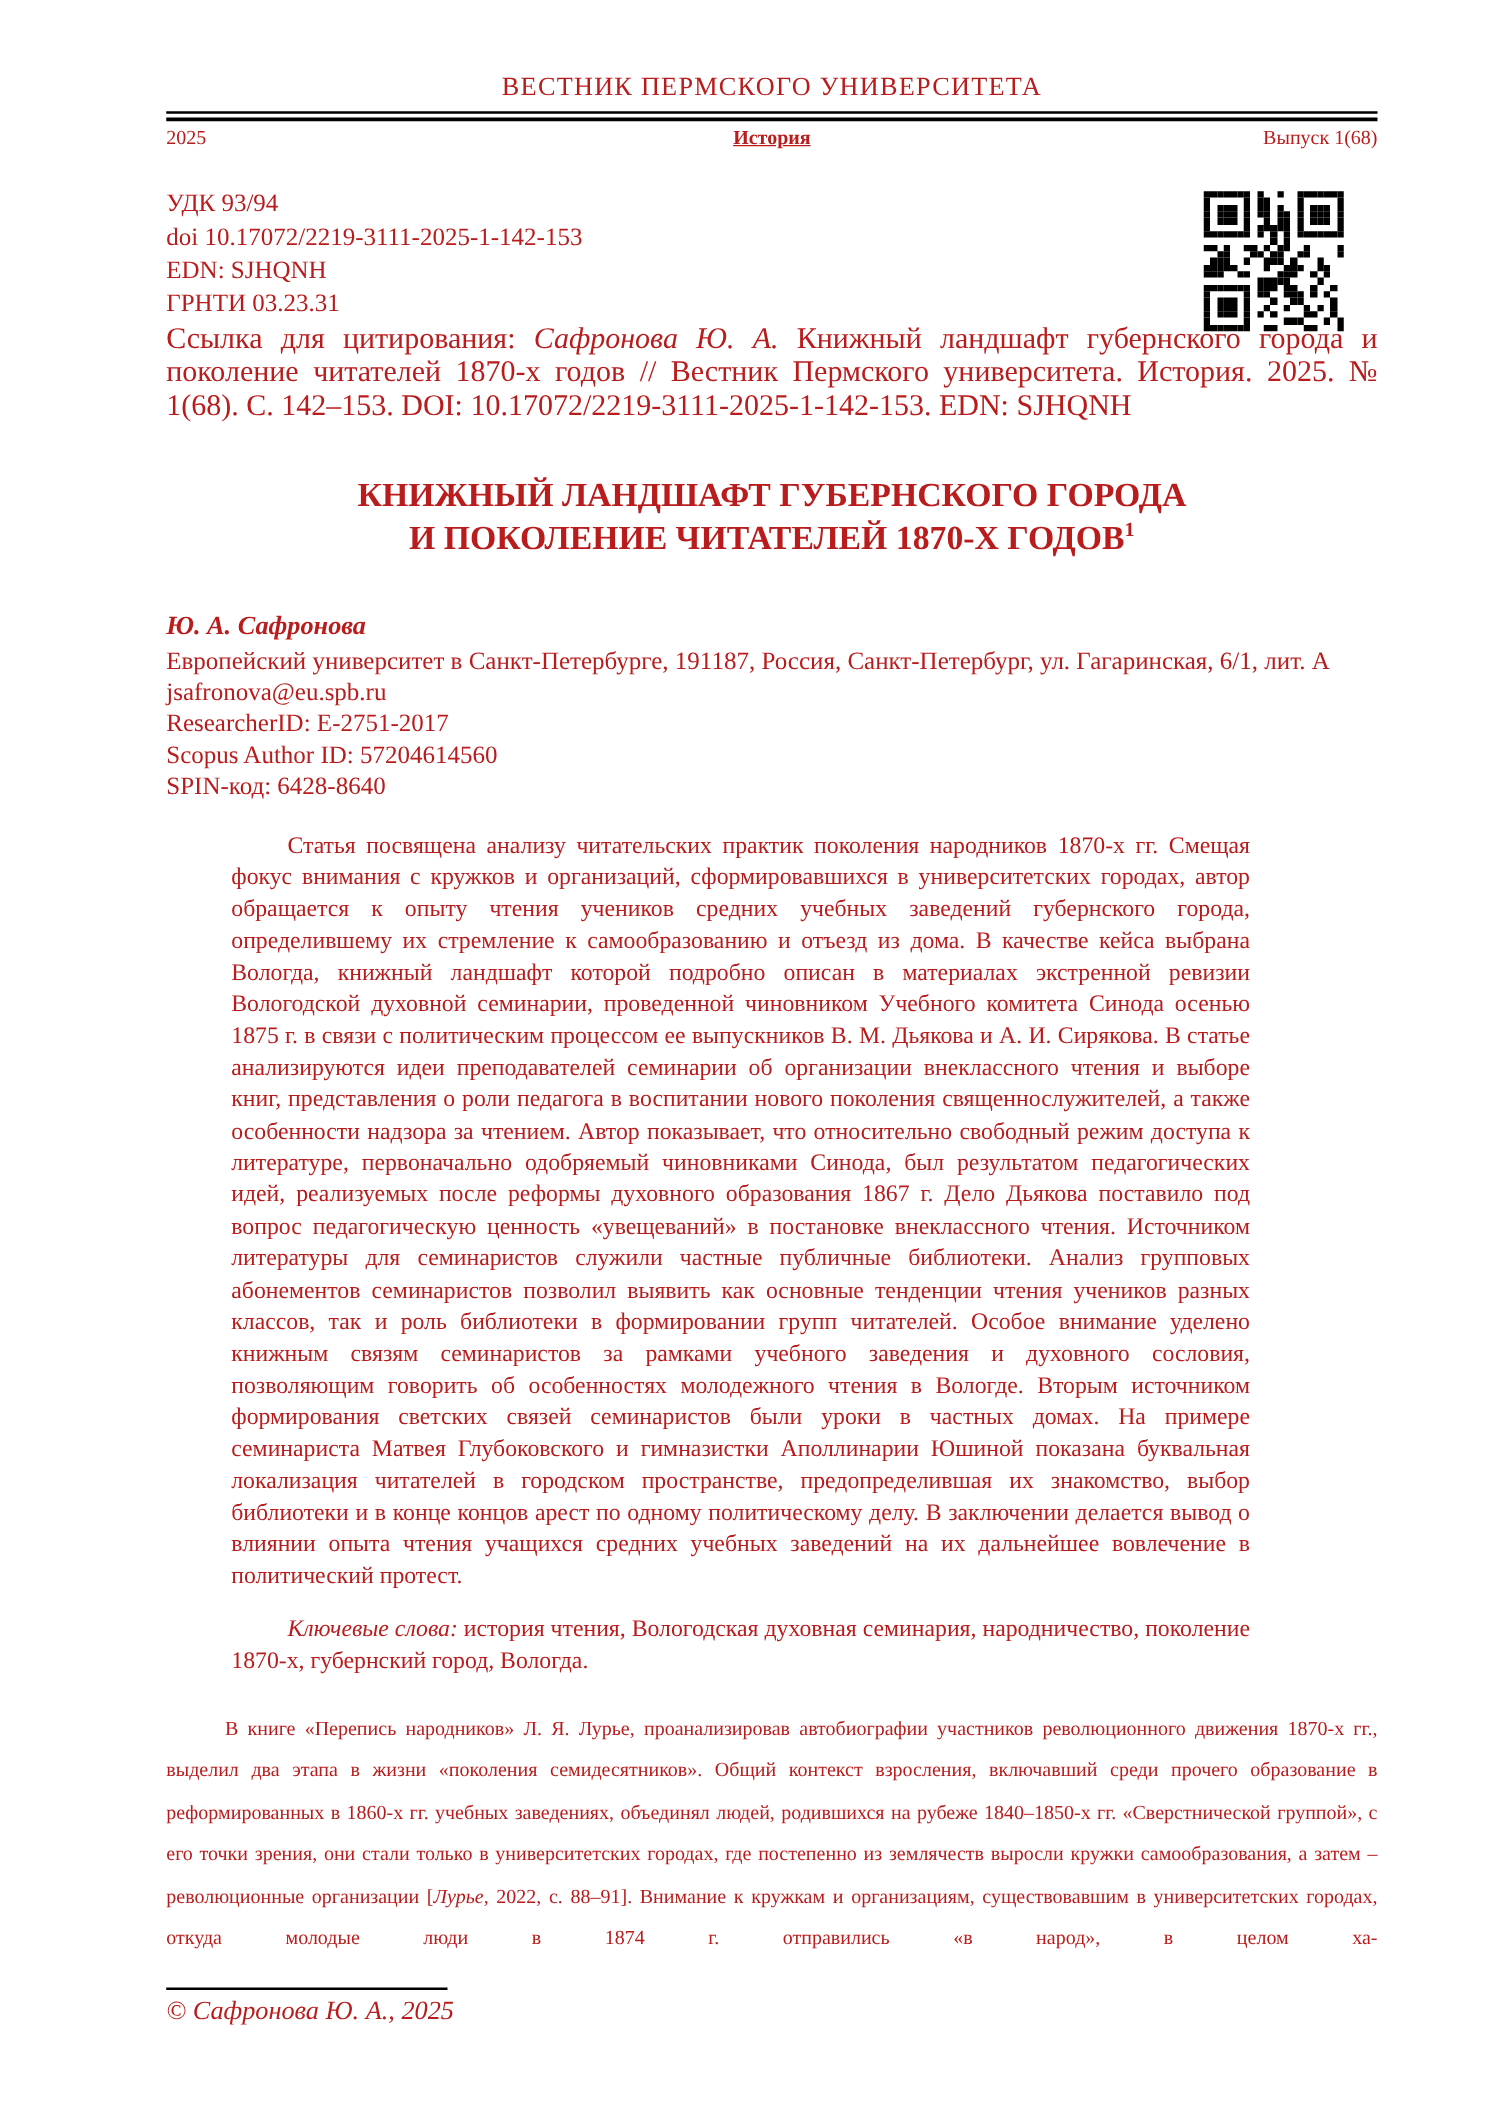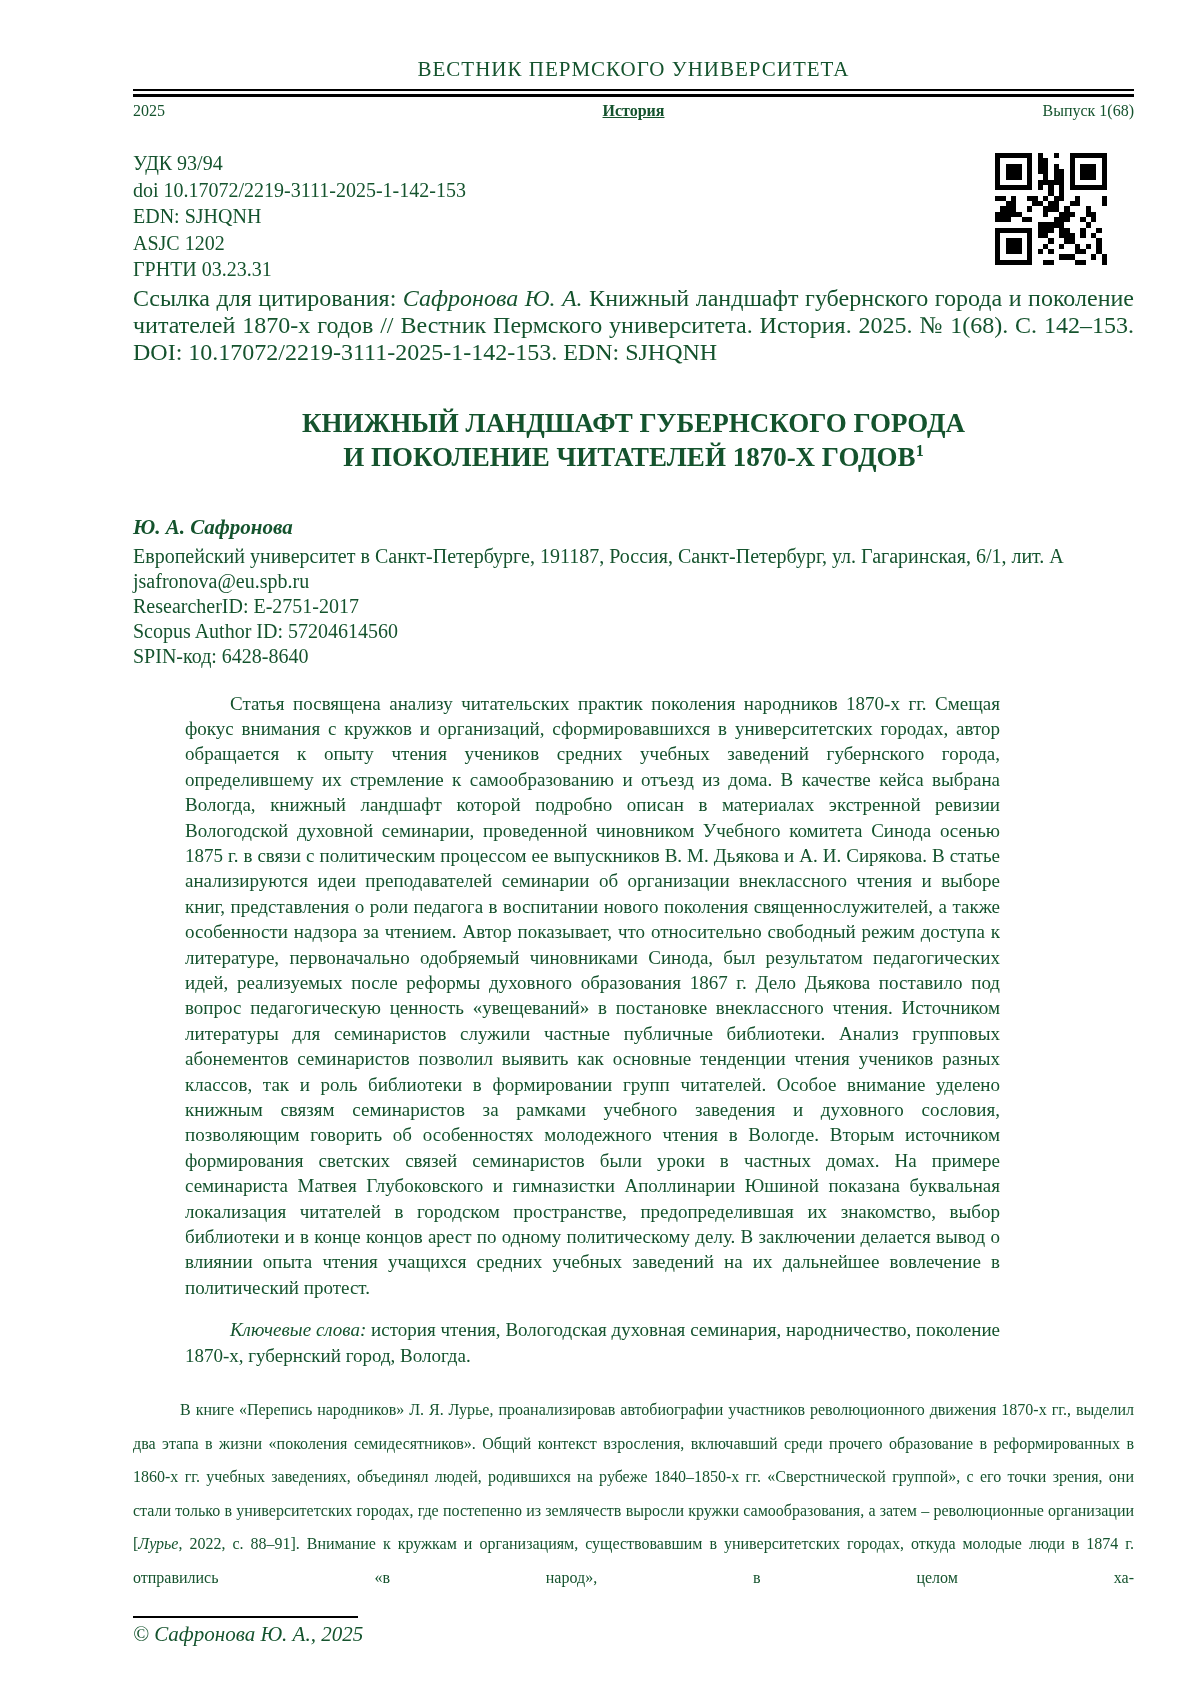--- a/index.html
+++ b/index.html
@@ -1,24 +1,24 @@
 <!DOCTYPE html>
 <html lang="ru"><head>
 <meta charset="utf-8">
 <style>
   html,body{margin:0;padding:0;background:#e9e9e9;}
   .page{
     position:relative;
     width:1200px;height:1697px;
     margin:0 auto;
     background:#ffffff;
-    color:#14532d;
+    color:#b91c1c;
     font-family:"Liberation Serif","DejaVu Serif",serif;
     box-sizing:border-box;
-    padding:56px 66px 0 133px;
+    padding:56px 98px 0 133px;
     overflow:hidden;
   }
   p{margin:0;}
   
   .masthead{text-align:center;font-size:21px;letter-spacing:1px;line-height:26px;}
   .double-rule{margin-top:7px;height:3px;border-top:2px solid #000;border-bottom:3px solid #000;}
   .header-row{display:flex;justify-content:space-between;align-items:baseline;font-size:16px;margin-top:5px;}
   .header-row .hleft{width:200px;text-align:left;}
   .header-row .hcenter{flex:1;text-align:center;font-weight:bold;text-decoration:underline;}
   .header-row .hright{width:200px;text-align:right;}
@@ -60,21 +60,20 @@
   <div class="header-row">
     <span class="hleft">2025</span>
     <span class="hcenter">История</span>
     <span class="hright">Выпуск 1(68)</span>
   </div>
 
   <div class="meta-block">
     <p>УДК 93/94</p>
     <p>doi 10.17072/2219-3111-2025-1-142-153</p>
     <p>EDN: SJHQNH</p>
-    <p>ASJC 1202</p>
     <p>ГРНТИ 03.23.31</p>
     <div class="qr">
         <i class="d"></i>
         <i class="d"></i>
         <i class="d"></i>
         <i class="d"></i>
         <i class="d"></i>
         <i class="d"></i>
         <i class="d"></i>
         <i class="l"></i>

